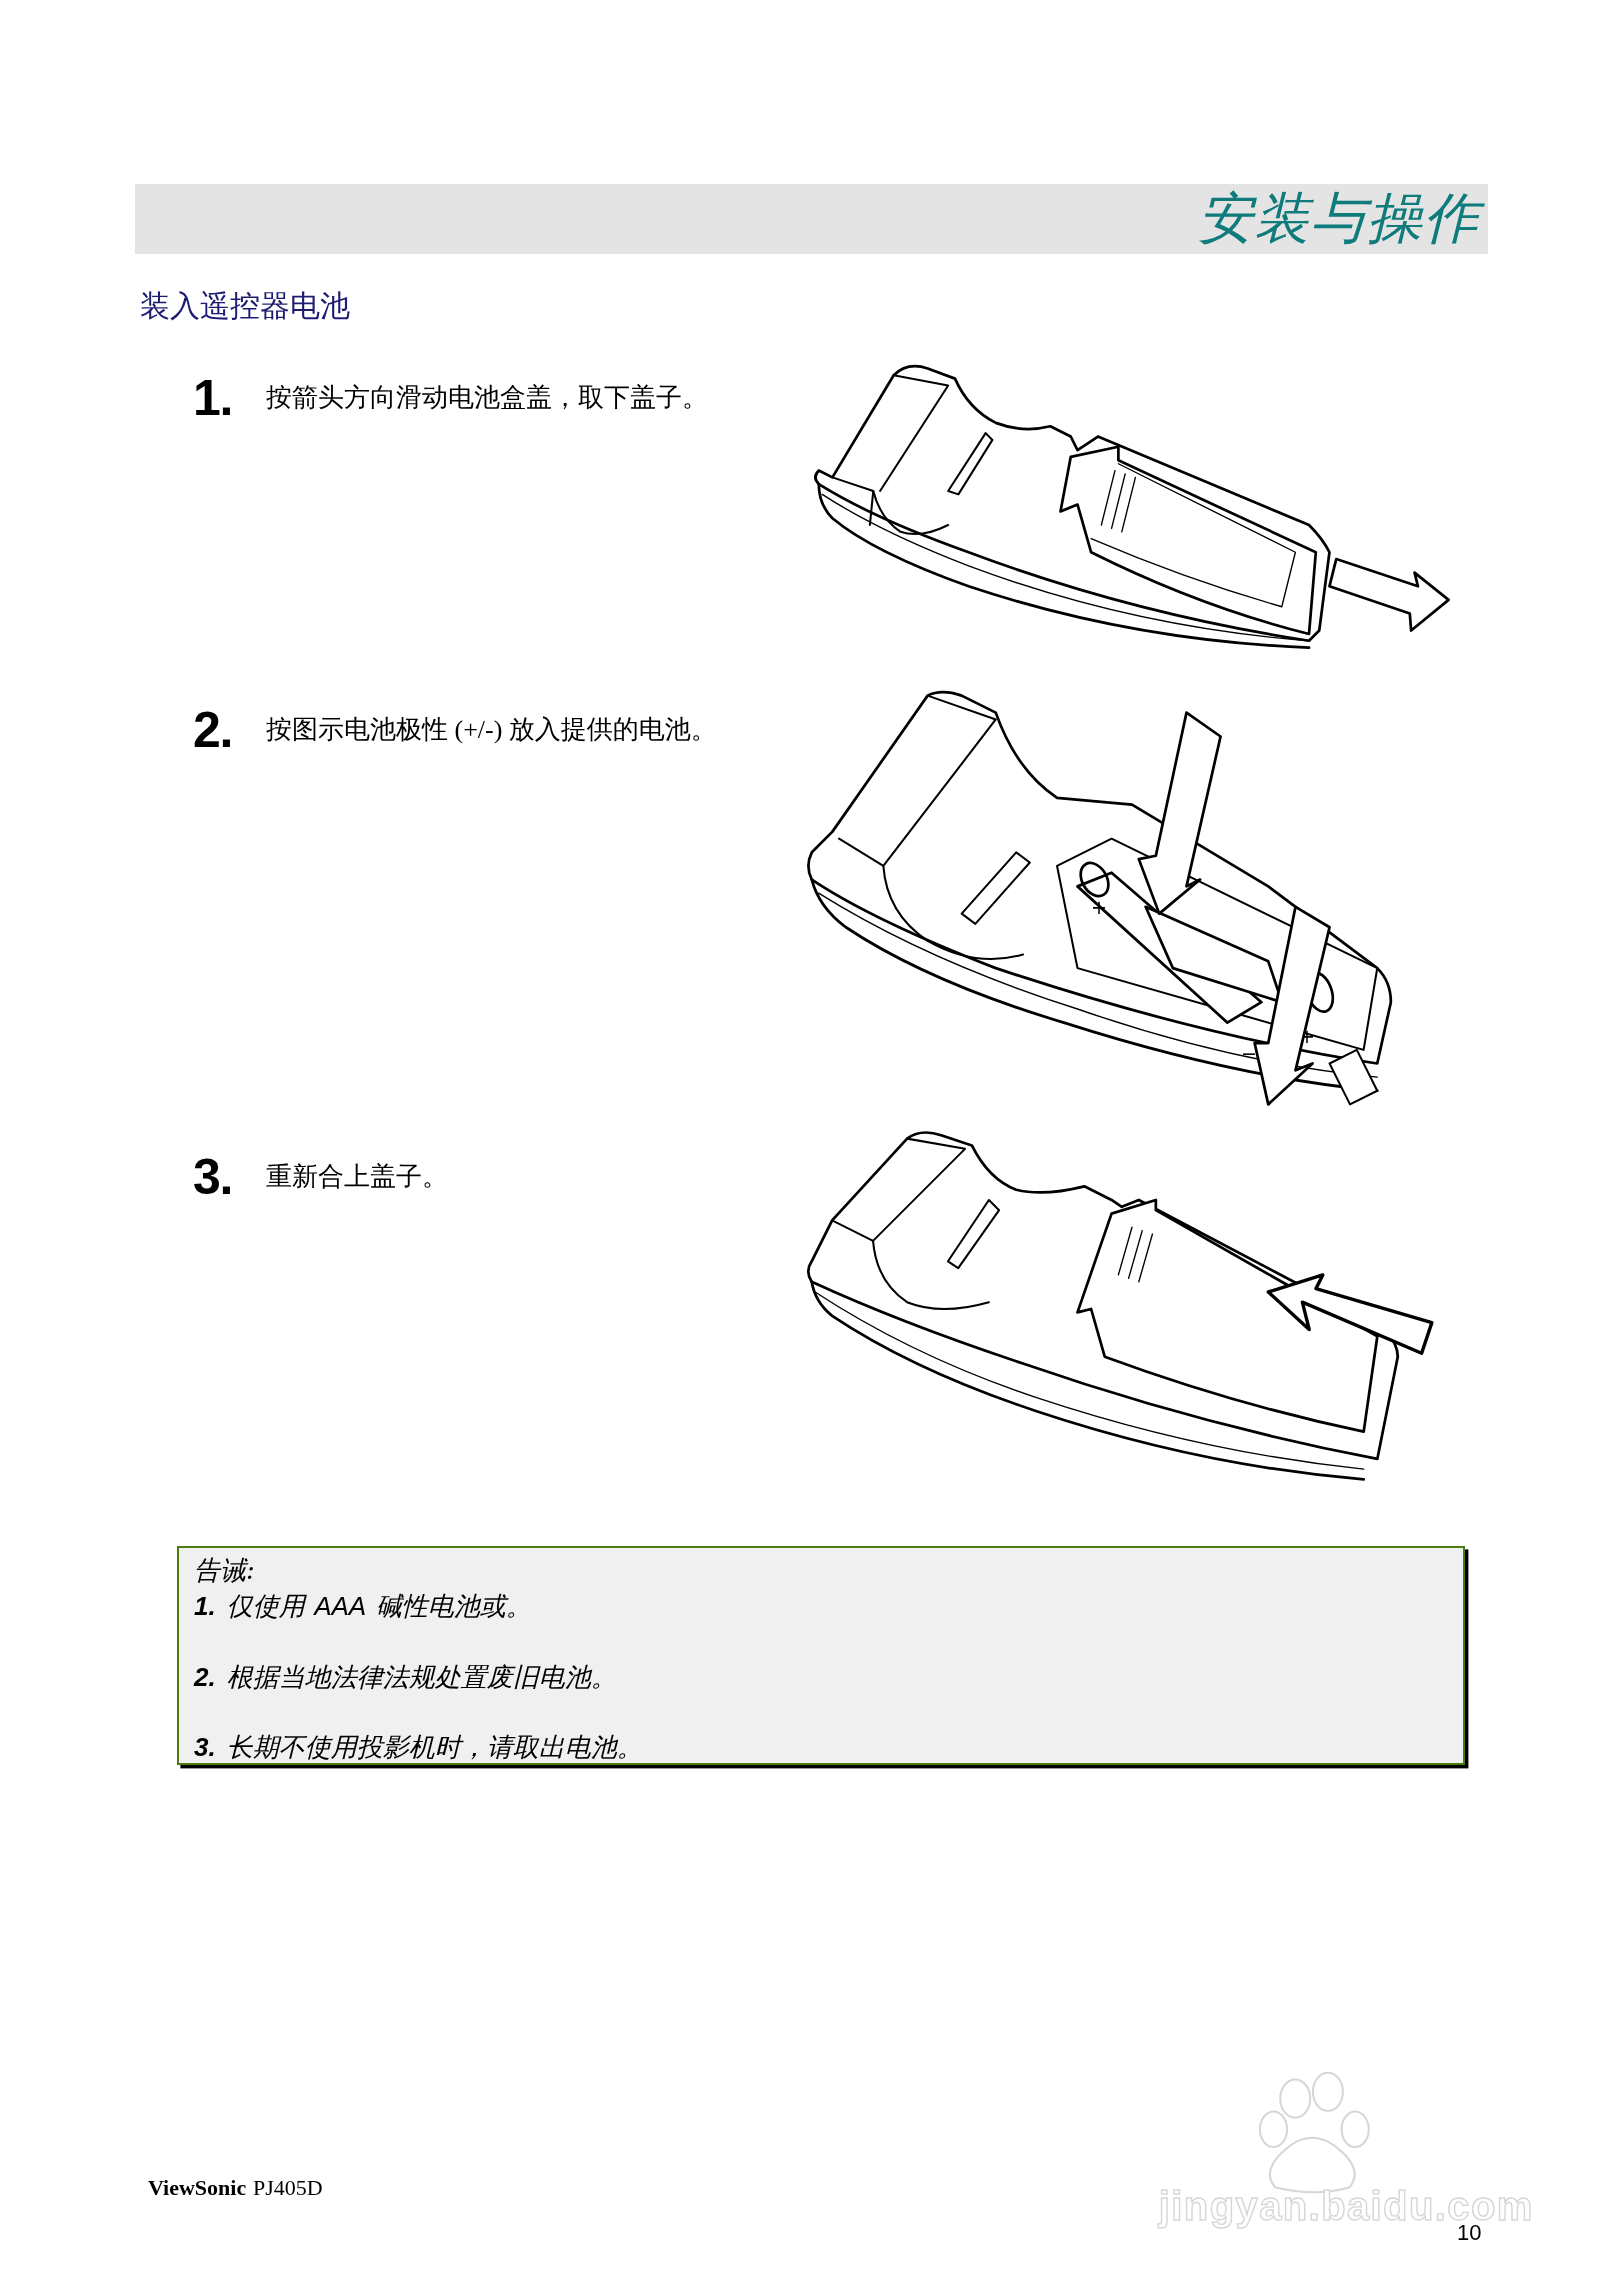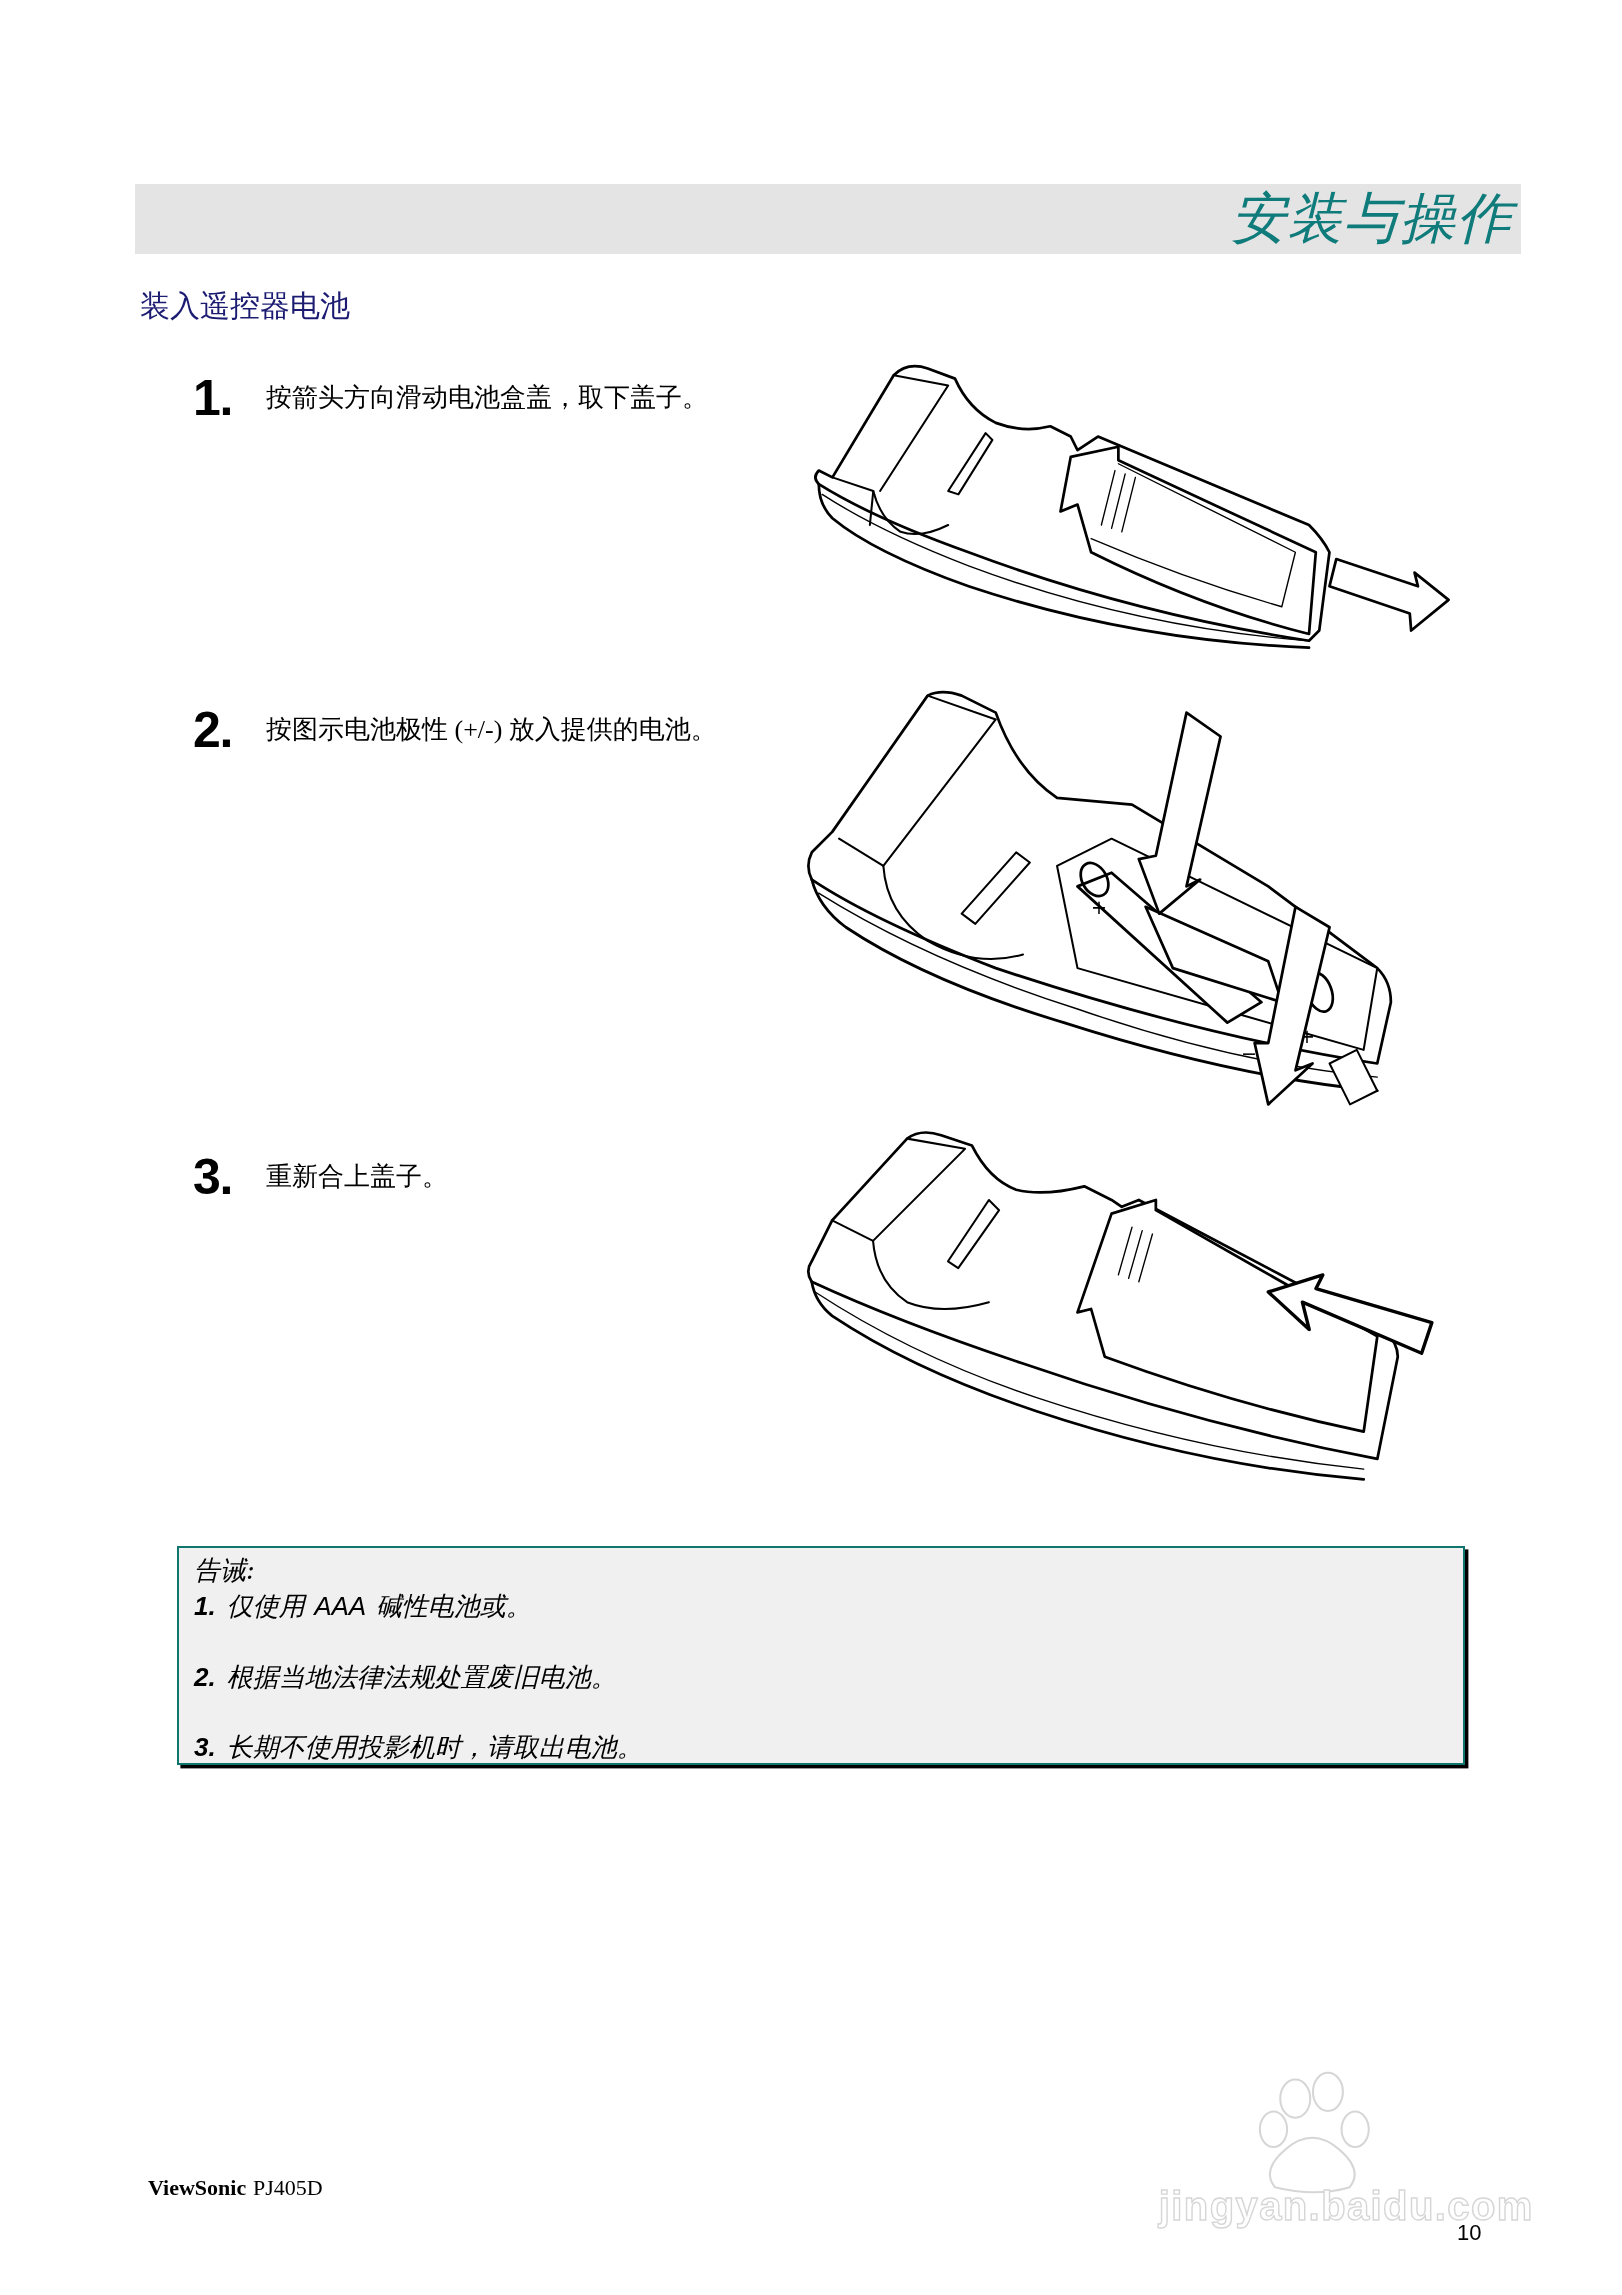--- a/index.html
+++ b/index.html
@@ -1,20 +1,20 @@
 <!DOCTYPE html>
 <html style="font-size:11px"><head>
 <meta charset="utf-8">
 <style>
   html, body { margin: 0; padding: 0; background: #ffffff; }
   body { width: 1622px; height: 2295px; position: relative; overflow: hidden;
          font-family: "DejaVu Serif", "Liberation Serif", serif; color: #000; }
 
   .header-bar { position: absolute; left: 135px; top: 184px; width: 1353px; height: 70px;
-                background: #e4e4e4; padding-left: 33px; }
+                background: #e4e4e4; }
   .header-title { position: absolute; right: 8.2px; top: 4.1px; font-size: 55px; line-height: 61px;
                   font-style: italic; color: #0f7b7b; letter-spacing: 1.4px;
                   font-family: "DejaVu Serif", "Liberation Serif", serif; }
 
   .section-title { position: absolute; left: 140px; top: 289px; font-size: 30px; line-height: 38px;
                    color: #1b1b72; font-family: Liberation Mono, monospace; }
 
   .step { position: absolute; left: 193px; width: 573px; }
   .step-num { position: absolute; left: 0; top: 0; font-family: "Liberation Sans", sans-serif;
               font-weight: bold; font-size: 50px; line-height: 50px; letter-spacing: -1.4px; }
@@ -24,21 +24,21 @@
   .step-2 { top: 705px; }
   .step-3 { top: 1152px; }
 
   .illus { position: absolute; left: 791px; width: 682px; }
   .illus svg { width: 100%; height: 100%; }
   .illus-1 { top: 348px; height: 320px; }
   .illus-2 { top: 682px; height: 436px; }
   .illus-3 { top: 1125px; height: 368px; }
 
   .warn-box { position: absolute; left: 177px; top: 1546px; width: 1288px; height: 219px;
-              background: #f0f0f0; border: 2px solid #0f766e; box-shadow: 3.4px 3.4px 0 #000; box-sizing: border-box; }
+              background: #f0f0f0; border: 2px solid #4d7c0f; box-shadow: 3.4px 3.4px 0 #000; box-sizing: border-box; }
   .warn-title { position: absolute; left: 15px; top: 5.5px; font-size: 26px; line-height: 33px; font-style: italic; }
   .warn-item { position: absolute; left: 15px; font-size: 26px; line-height: 33px; font-style: italic; }
   .warn-item .num { font-family: "Liberation Sans", sans-serif; font-weight: bold; margin-right: 11px; }
   .warn-item-1 { top: 42px; text-align: right; }
   .warn-item-2 { top: 113px; }
   .warn-item-3 { top: 183px; }
   .warn-item .aaa { font-family: "Liberation Sans", sans-serif; font-weight: normal; margin: 0 9.5px; }
 
   .footer-brand { position: absolute; left: 140px; top: 2174px; font-family: Liberation Serif, serif;
                   font-size: 22px; line-height: 27px; margin-left: 8px; }

